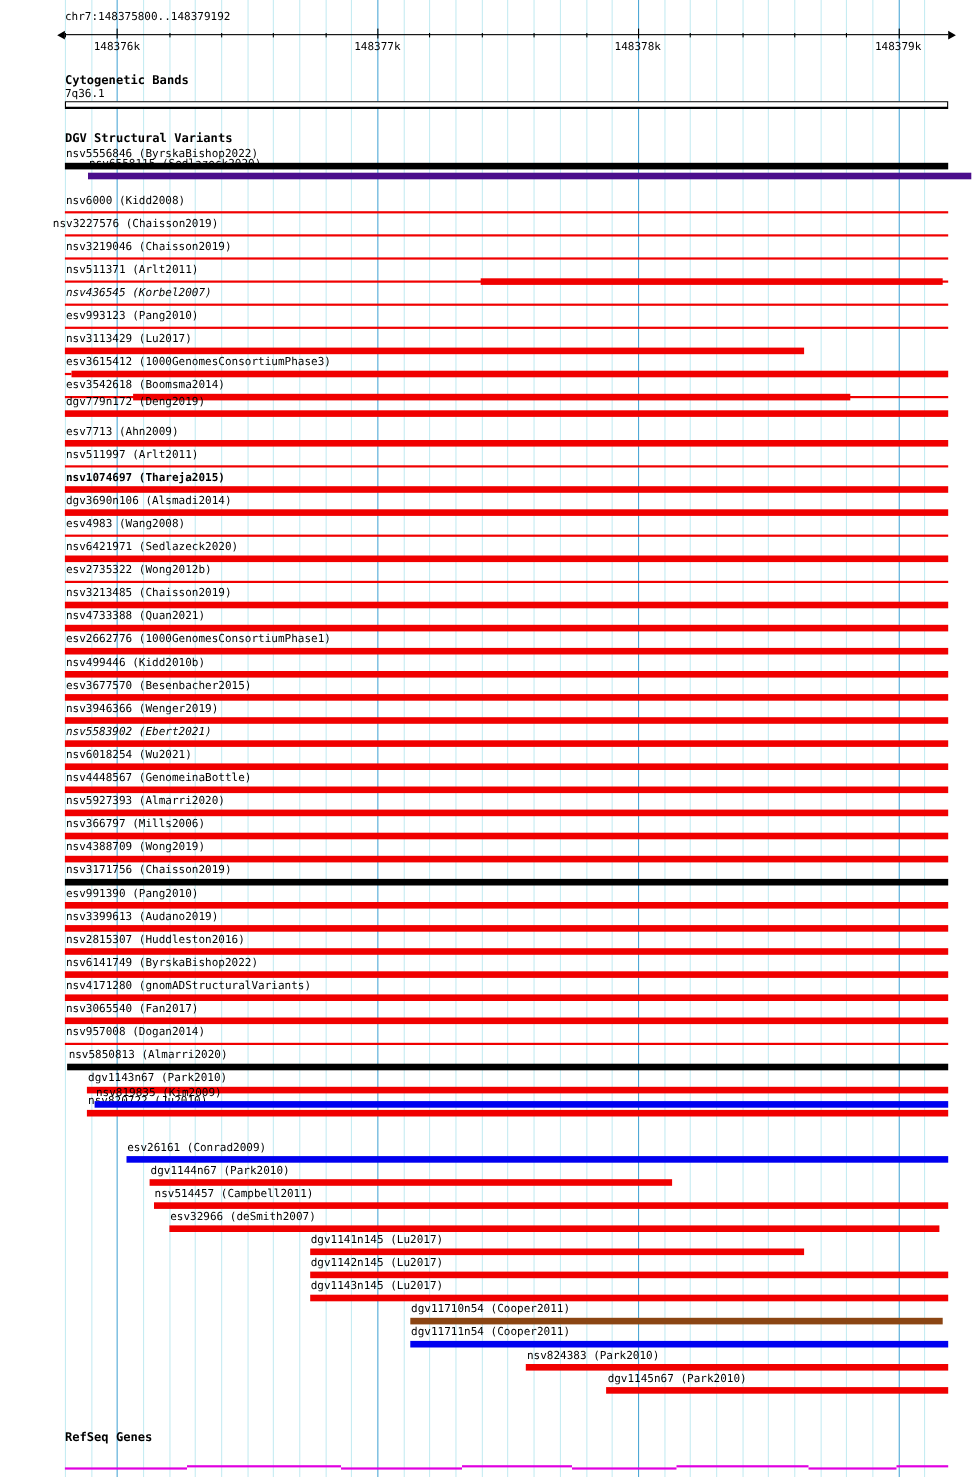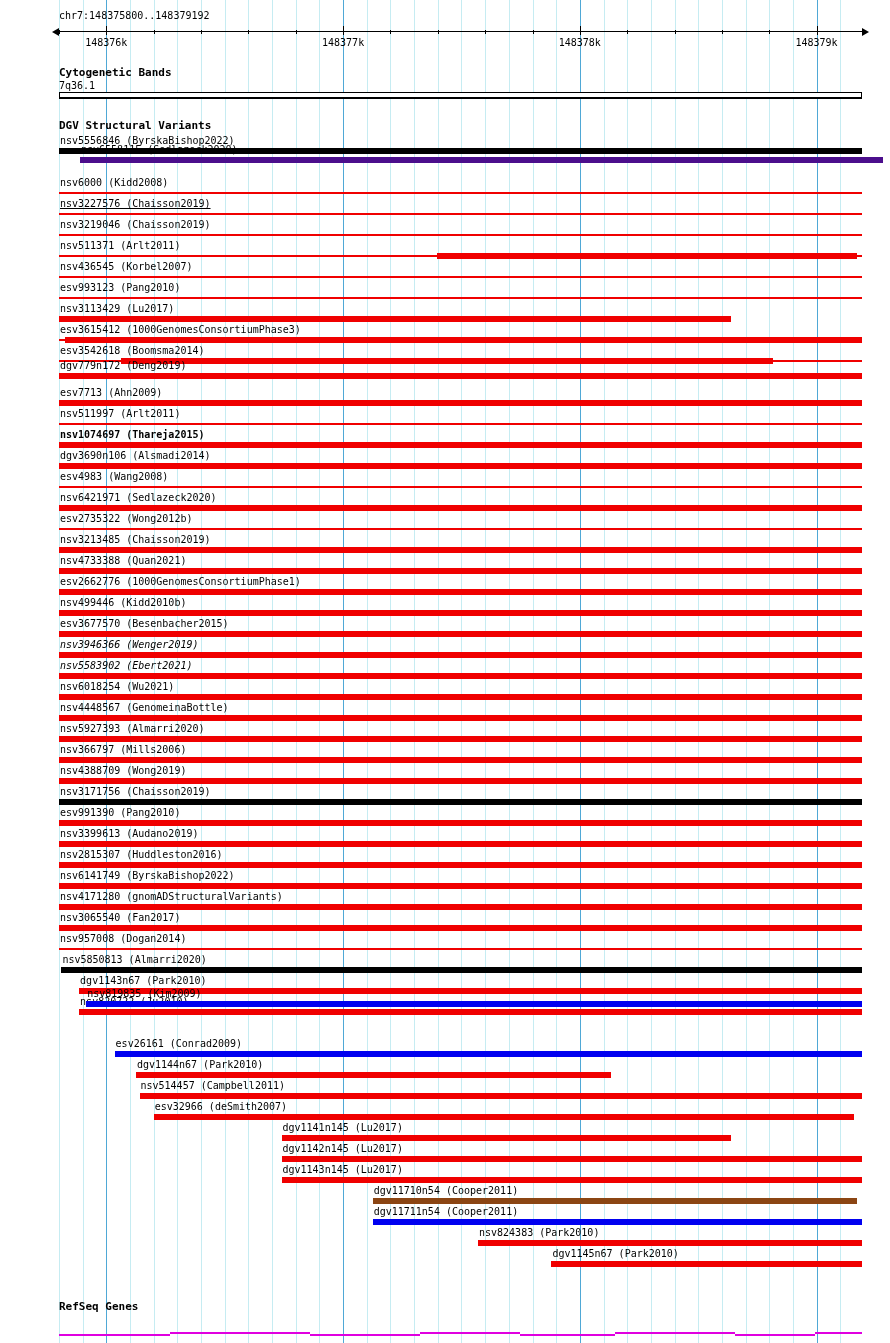--- a/index.html
+++ b/index.html
@@ -105,32 +105,32 @@
       <div class="row" style="top: 144px; margin-left: 21px;">
         <div class="bar" style="left: 59px; width: 803px; background: rgb(75, 14, 140);"></div>
         <div class="lbl" style="left: 60px;">nsv6558115 (Sedlazeck2020)</div>
       </div>
       <div class="row" style="top: 177px;">
         <div class="thin" style="left: 59px; width: 803px; background: rgb(240, 0, 0);"></div>
         <div class="lbl" style="left: 60px;">nsv6000 (Kidd2008)</div>
       </div>
       <div class="row" style="top: 198px;">
         <div class="thin" style="left: 59px; width: 803px; background: rgb(240, 0, 0);"></div>
-        <div class="lbl" style="left: 60px; text-decoration: underline;">nsv3227576 (Chaisson2019)</div>
+        <div class="lbl" style="left: 48px;">nsv3227576 (Chaisson2019)</div>
       </div>
       <div class="row" style="top: 219px;">
         <div class="thin" style="left: 59px; width: 803px; background: rgb(240, 0, 0);"></div>
         <div class="lbl" style="left: 60px;">nsv3219046 (Chaisson2019)</div>
       </div>
       <div class="row" style="top: 240px;">
         <div class="thin" style="left: 59px; width: 803px; background: rgb(240, 0, 0);"></div>
         <div class="bar" style="left: 437.1px; width: 420px; background: rgb(240, 0, 0);"></div>
         <div class="lbl" style="left: 60px;">nsv511371 (Arlt2011)</div>
       </div>
-      <div class="row" style="top: 261px;">
+      <div class="row" style="top: 261px; font-style: italic;">
         <div class="thin" style="left: 59px; width: 803px; background: rgb(240, 0, 0);"></div>
         <div class="lbl" style="left: 60px;">nsv436545 (Korbel2007)</div>
       </div>
       <div class="row" style="top: 282px;">
         <div class="thin" style="left: 59px; width: 803px; background: rgb(240, 0, 0);"></div>
         <div class="lbl" style="left: 60px;">esv993123 (Pang2010)</div>
       </div>
       <div class="row" style="top: 303px;">
         <div class="bar" style="left: 59px; width: 672.3px; background: rgb(240, 0, 0);"></div>
         <div class="lbl" style="left: 60px;">nsv3113429 (Lu2017)</div>
@@ -192,21 +192,21 @@
       <div class="row" style="top: 597px;">
         <div class="bar" style="left: 59px; width: 803px; background: rgb(240, 0, 0);"></div>
         <div class="lbl" style="left: 60px;">nsv499446 (Kidd2010b)</div>
       </div>
       <div class="row" style="top: 618px;">
         <div class="bar" style="left: 59px; width: 803px; background: rgb(240, 0, 0);"></div>
         <div class="lbl" style="left: 60px;">esv3677570 (Besenbacher2015)</div>
       </div>
       <div class="row" style="top: 639px;">
         <div class="bar" style="left: 59px; width: 803px; background: rgb(240, 0, 0);"></div>
-        <div class="lbl" style="left: 60px; font-style: italic;">nsv3946366 (Wenger2019)</div>
+        <div class="lbl" style="left: 60px;">nsv3946366 (Wenger2019)</div>
       </div>
       <div class="row" style="top: 660px;">
         <div class="bar" style="left: 59px; width: 803px; background: rgb(240, 0, 0);"></div>
         <div class="lbl" style="left: 60px; font-style: italic;">nsv5583902 (Ebert2021)</div>
       </div>
       <div class="row" style="top: 681px;">
         <div class="bar" style="left: 59px; width: 803px; background: rgb(240, 0, 0);"></div>
         <div class="lbl" style="left: 60px;">nsv6018254 (Wu2021)</div>
       </div>
       <div class="row" style="top: 702px;">

